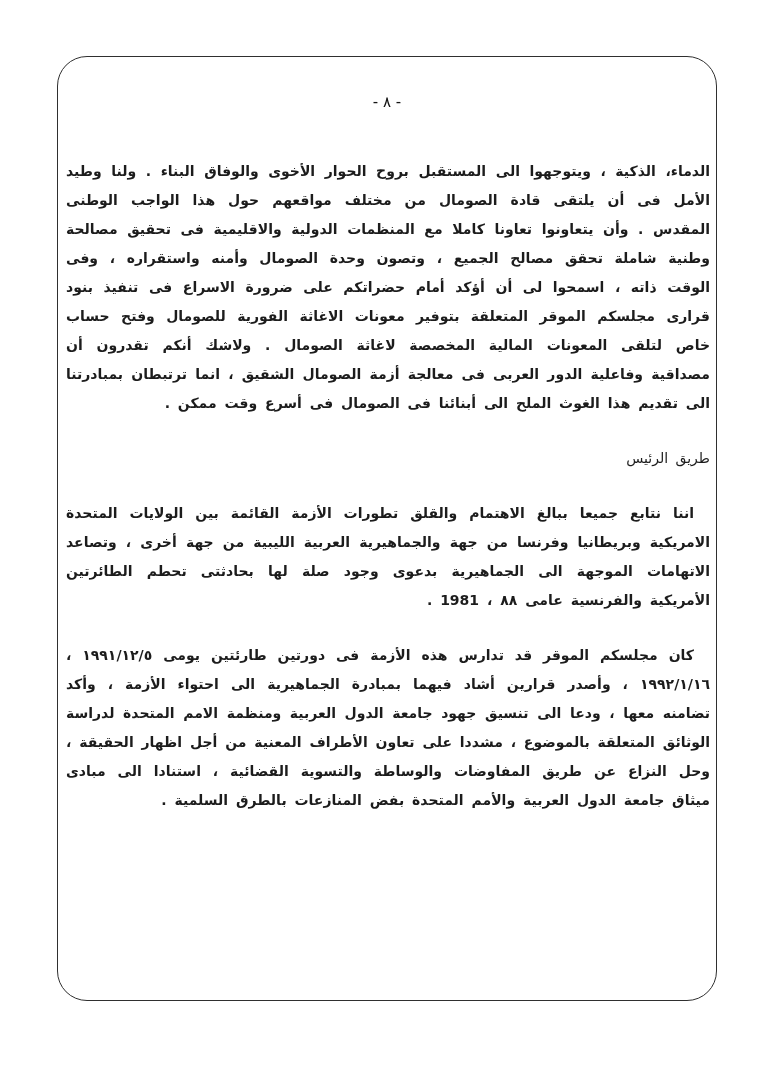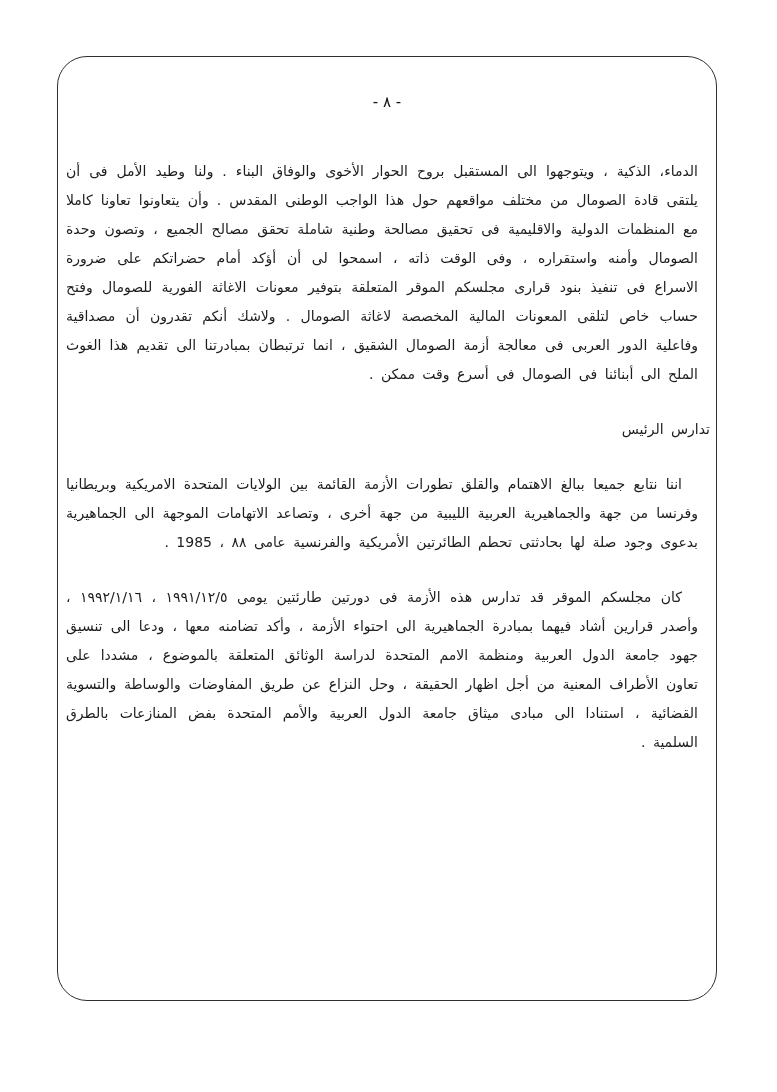--- a/index.html
+++ b/index.html
@@ -42,40 +42,41 @@
     left: 8px;
     width: 644px;
     direction: rtl;
     text-align: justify;
     font-size: 14px;
     line-height: 29px;
     word-spacing: 3px;
     color: #1c1c1c;
   }
   .para {
-    margin: 0 12px 26px 0;
+    margin: 0 0 26px 0;
+    font-weight: bold;
   }
   .para.indent {
     text-indent: 16px;
   }
   .heading {
     margin: 6px 0 26px 0;
     text-align: right;
     font-size: 14px;
   }
 </style>
 </head>
 <body>
 
 <div class="frame">
   <div class="page-number">- ٨ -</div>
 
   <div class="content">
     <p class="para">الدماء، الذكية ، ويتوجهوا الى المستقبل بروح الحوار الأخوى والوفاق البناء . ولنا وطيد الأمل فى أن يلتقى قادة الصومال من مختلف مواقعهم حول هذا الواجب الوطنى المقدس . وأن يتعاونوا تعاونا كاملا مع المنظمات الدولية والاقليمية فى تحقيق مصالحة وطنية شاملة تحقق مصالح الجميع ، وتصون وحدة الصومال وأمنه واستقراره ، وفى الوقت ذاته ، اسمحوا لى أن أؤكد أمام حضراتكم على ضرورة الاسراع فى تنفيذ بنود قرارى مجلسكم الموقر المتعلقة بتوفير معونات الاغاثة الفورية للصومال وفتح حساب خاص لتلقى المعونات المالية المخصصة لاغاثة الصومال . ولاشك أنكم تقدرون أن مصداقية وفاعلية الدور العربى فى معالجة أزمة الصومال الشقيق ، انما ترتبطان بمبادرتنا الى تقديم هذا الغوث الملح الى أبنائنا فى الصومال فى أسرع وقت ممكن .</p>
 
-    <p class="heading">تدارس الرئيس</p>
+    <p class="heading">طريق الرئيس</p>
 
-    <p class="para indent">اننا نتابع جميعا ببالغ الاهتمام والقلق تطورات الأزمة القائمة بين الولايات المتحدة الامريكية وبريطانيا وفرنسا من جهة والجماهيرية العربية الليبية من جهة أخرى ، وتصاعد الاتهامات الموجهة الى الجماهيرية بدعوى وجود صلة لها بحادثتى تحطم الطائرتين الأمريكية والفرنسية عامى ٨٨ ، 1985 .</p>
+    <p class="para indent">اننا نتابع جميعا ببالغ الاهتمام والقلق تطورات الأزمة القائمة بين الولايات المتحدة الامريكية وبريطانيا وفرنسا من جهة والجماهيرية العربية الليبية من جهة أخرى ، وتصاعد الاتهامات الموجهة الى الجماهيرية بدعوى وجود صلة لها بحادثتى تحطم الطائرتين الأمريكية والفرنسية عامى ٨٨ ، 1981 .</p>
 
     <p class="para indent">كان مجلسكم الموقر قد تدارس هذه الأزمة فى دورتين طارئتين يومى ١٩٩١/١٢/٥ ، ١٩٩٢/١/١٦ ، وأصدر قرارين أشاد فيهما بمبادرة الجماهيرية الى احتواء الأزمة ، وأكد تضامنه معها ، ودعا الى تنسيق جهود جامعة الدول العربية ومنظمة الامم المتحدة لدراسة الوثائق المتعلقة بالموضوع ، مشددا على تعاون الأطراف المعنية من أجل اظهار الحقيقة ، وحل النزاع عن طريق المفاوضات والوساطة والتسوية القضائية ، استنادا الى مبادى ميثاق جامعة الدول العربية والأمم المتحدة بفض المنازعات بالطرق السلمية .</p>
 
   </div>
 </div>
 
 </body></html>

